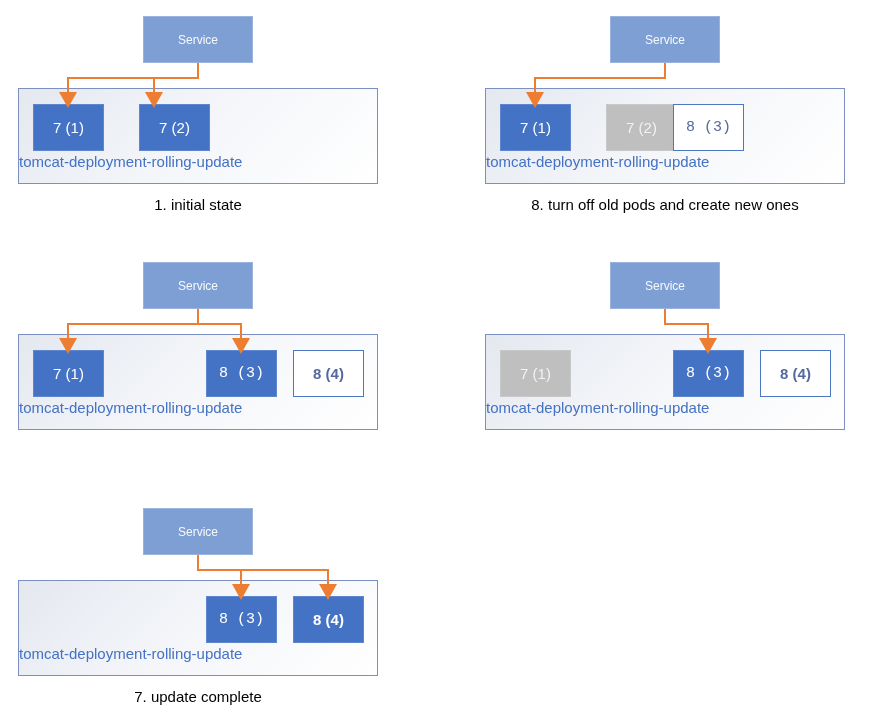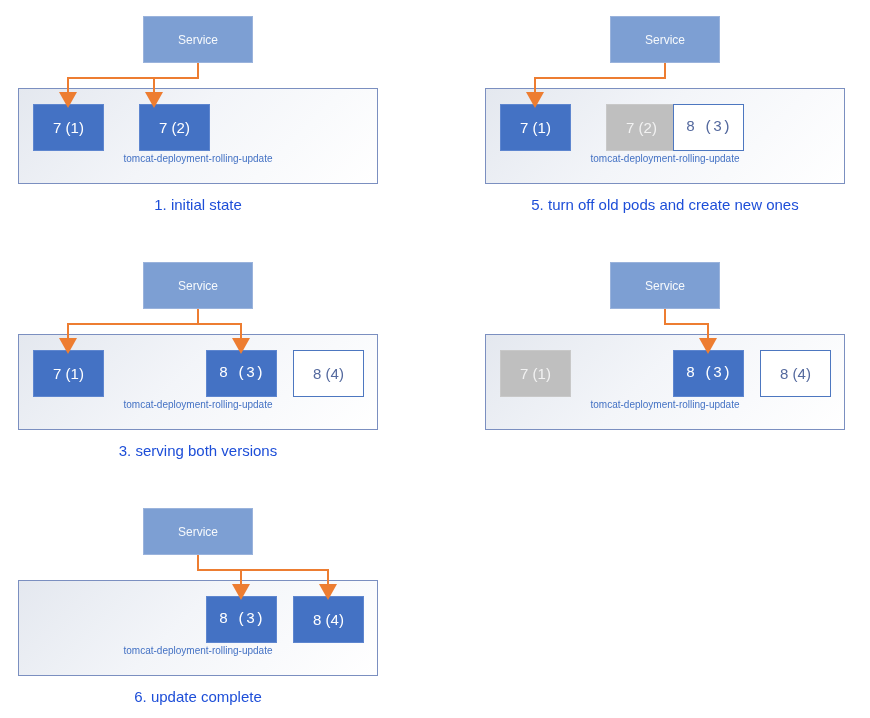--- a/index.html
+++ b/index.html
@@ -69,52 +69,51 @@
     height: 47px;
     box-sizing: border-box;
     display: flex;
     align-items: center;
     justify-content: center;
     font-size: 15px;
   }
   .pod.slot-0 { left: 14px;  }
   .pod.slot-1 { left: 100px; margin-left: 20px; }
   .pod.slot-2 { left: 187px; font-family: Liberation Mono, monospace; }
-  .pod.slot-3 { left: 274px; }
+  .pod.slot-3 { left: 274px; font-weight: bold; }
   .pod.state-active {
     background: #4472c4;
     border: 1px solid #5e86cf;
     color: #ffffff;
   }
   .pod.state-terminated {
     background: #bfbfbf;
     border: 1px solid #c8c8c8;
     color: #f2f2f2;
   }
   .pod.state-new {
     background: #ffffff;
     border: 1px solid #4d77c0;
     color: #54699e;
   }
   .deployment-label {
     position: absolute;
     left: 0;
     top: 64px;
     width: 100%;
-    text-align: center;
     color: #4472c4;
-    font-size: 10px;
+    font-size: 15px;
   }
   .caption {
     position: absolute;
     left: 0;
     top: 180px;
     width: 360px;
     text-align: center;
-    color: #1d4ed8;
+    color: #000000;
     font-size: 15px;
   }
 </style>
 </head>
 <body>
 
 <div id="canvas">
   <div class="panel pos-0">
     <div class="service-box">
       <span class="service-label">Service</span>
@@ -157,21 +156,21 @@
     <div class="pod slot-0 state-active">
           <span>7 (1)</span>
         </div>
         <div class="pod slot-1 state-terminated">
           <span>7 (2)</span>
         </div>
         <div class="pod slot-2 state-new">
           <span>8 (3)</span>
         </div>
       </div>
-    <div class="caption">5. turn off old pods and create new ones</div>
+    <div class="caption">8. turn off old pods and create new ones</div>
   </div>
 
   <div class="panel pos-2">
     <div class="service-box">
       <span class="service-label">Service</span>
     </div>
     <svg class="arrow-layer" viewBox="0 0 360 200" xmlns="http://www.w3.org/2000/svg">
         <defs>
           <marker id="ah-2" markerWidth="9" markerHeight="9" refX="2" refY="4.5" orient="auto">
             <path d="M0,0 L8,4.5 L0,9 Z" fill="#ed7d31"></path>
@@ -185,21 +184,20 @@
     <div class="pod slot-0 state-active">
           <span>7 (1)</span>
         </div>
         <div class="pod slot-2 state-active">
           <span>8 (3)</span>
         </div>
         <div class="pod slot-3 state-new">
           <span>8 (4)</span>
         </div>
       </div>
-    <div class="caption">3. serving both versions</div>
   </div>
 
   <div class="panel pos-3">
     <div class="service-box">
       <span class="service-label">Service</span>
     </div>
     <svg class="arrow-layer" viewBox="0 0 360 200" xmlns="http://www.w3.org/2000/svg">
         <defs>
           <marker id="ah-3" markerWidth="9" markerHeight="9" refX="2" refY="4.5" orient="auto">
             <path d="M0,0 L8,4.5 L0,9 Z" fill="#ed7d31"></path>
@@ -236,15 +234,15 @@
       </svg>
     <div class="deployment-box">
       <div class="deployment-label">tomcat-deployment-rolling-update</div>
     <div class="pod slot-2 state-active">
           <span>8 (3)</span>
         </div>
         <div class="pod slot-3 state-active">
           <span>8 (4)</span>
         </div>
       </div>
-    <div class="caption">6. update complete</div>
+    <div class="caption">7. update complete</div>
   </div>
 </div>
 
 </body></html>

